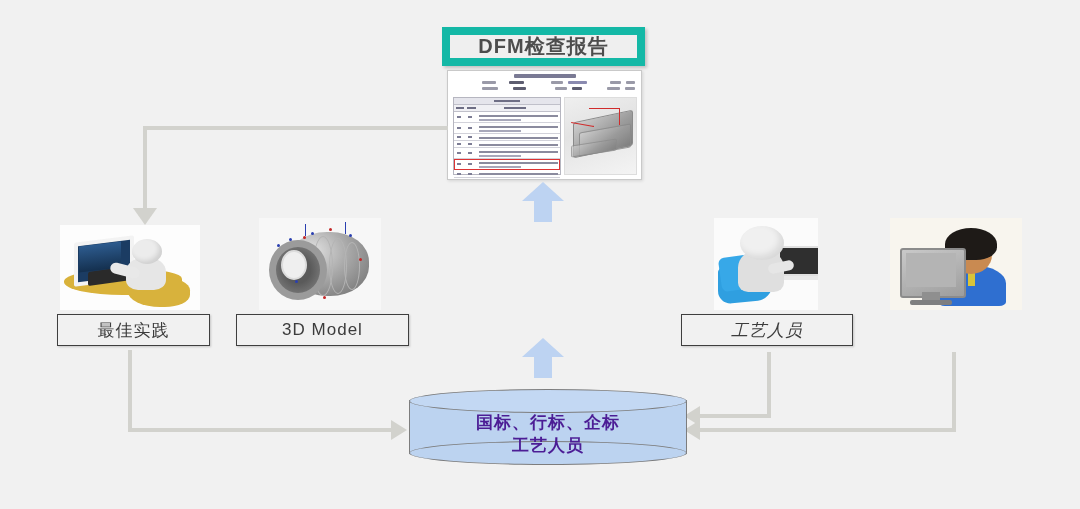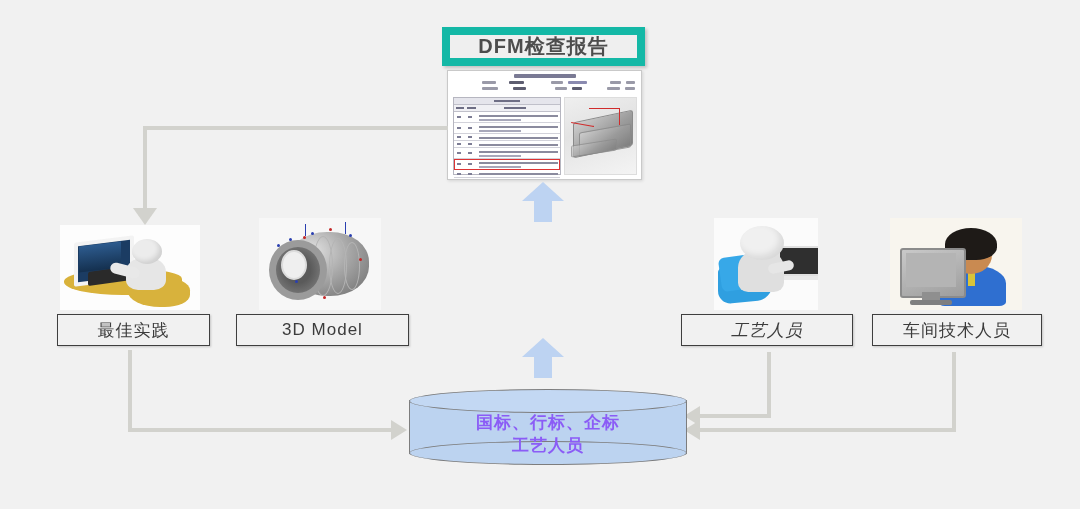--- a/index.html
+++ b/index.html
@@ -242,21 +242,21 @@
     background: #bcd3f0;
     border: 1px solid #7d7d7d;
     border-radius: 50%;
     box-sizing: border-box;
   }
   #cyl-text {
     position: absolute;
     left: 0; top: 22px;
     width: 100%;
     text-align: center;
-    color: #8b5cf6;
+    color: #4c1d95;
     font-size: 17px;
     font-weight: bold;
     line-height: 23px;
     letter-spacing: 1px;
     z-index: 5;
   }
 
   
   .gline {
     position: absolute;
@@ -603,23 +603,20 @@
   </div>
 
   <div class="label-box" style="left:236px;top:314px;width:173px;height:32px;text-align:right;">
     <span>3D Model</span>
   </div>
 
   <div class="label-box" style="left:681px;top:314px;width:172px;height:32px;font-style:italic;">
     <span>工艺人员</span>
   </div>
 
-  <div class="label-box" style="left:872px;top:314px;width:170px;height:32px;">
-    <span>车间技术人员</span>
-  </div>
 
   <div id="cylinder">
     <div id="cyl-body"></div>
     <div id="cyl-bottom"></div>
     <div id="cyl-top"></div>
     <div id="cyl-text">
       <div>国标、行标、企标</div>
       <div>工艺人员</div>
     </div>
   </div>

